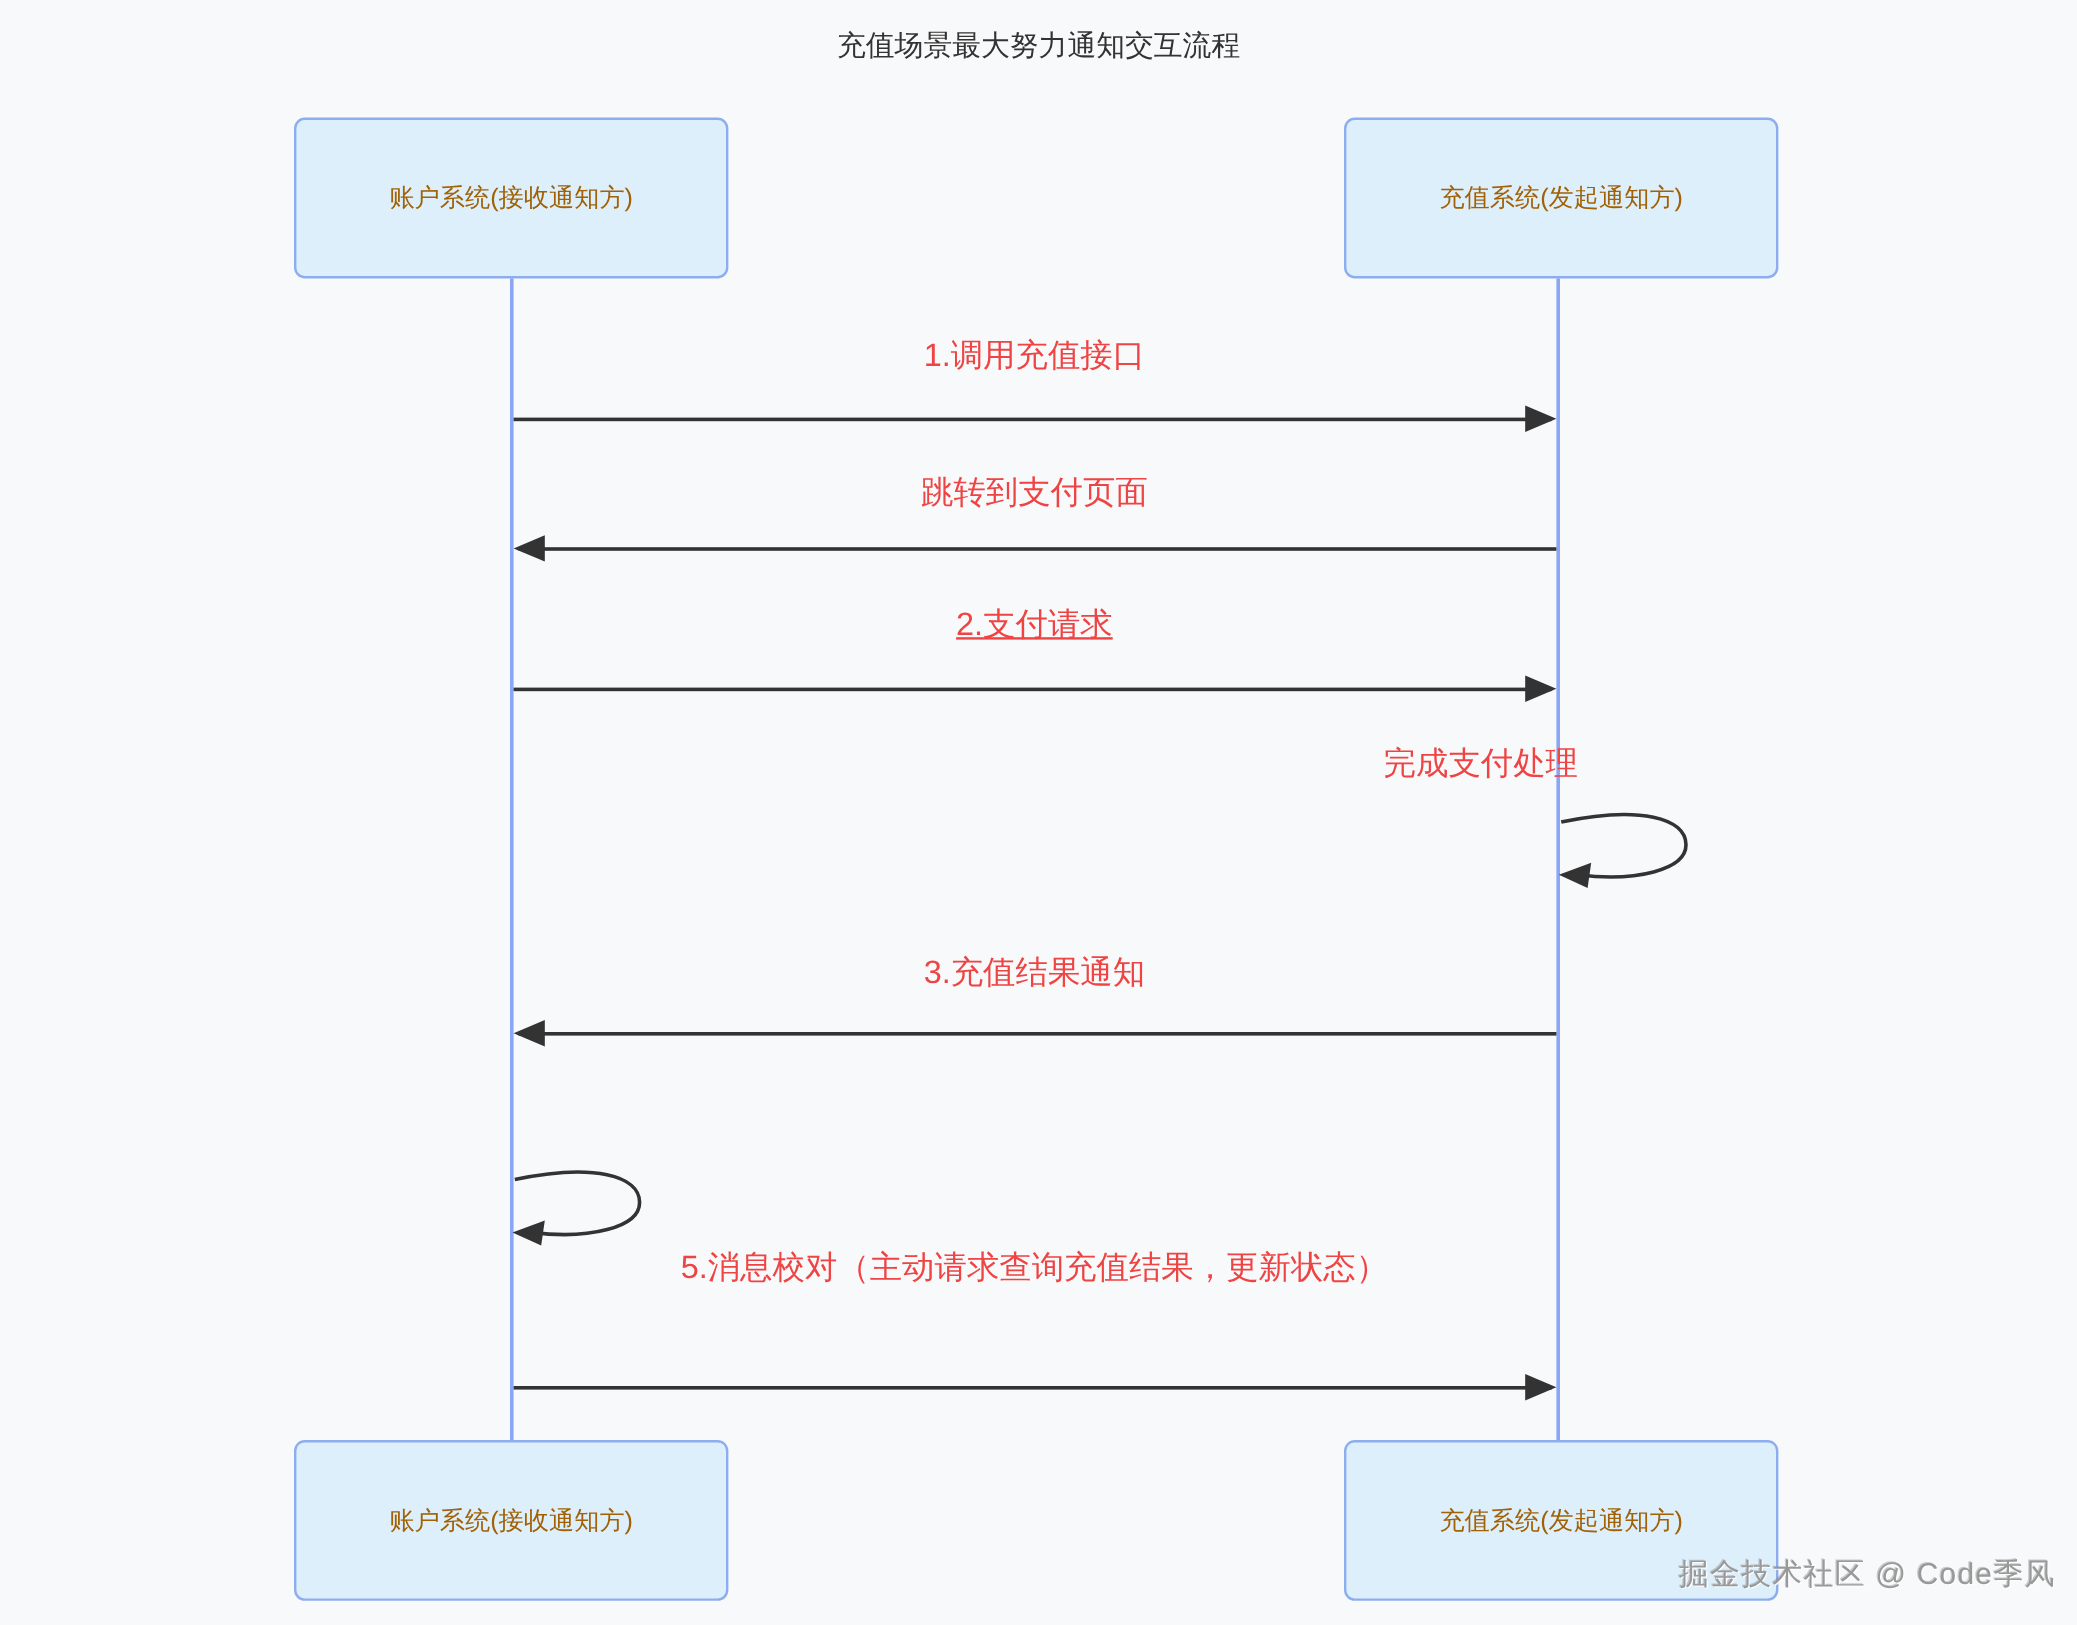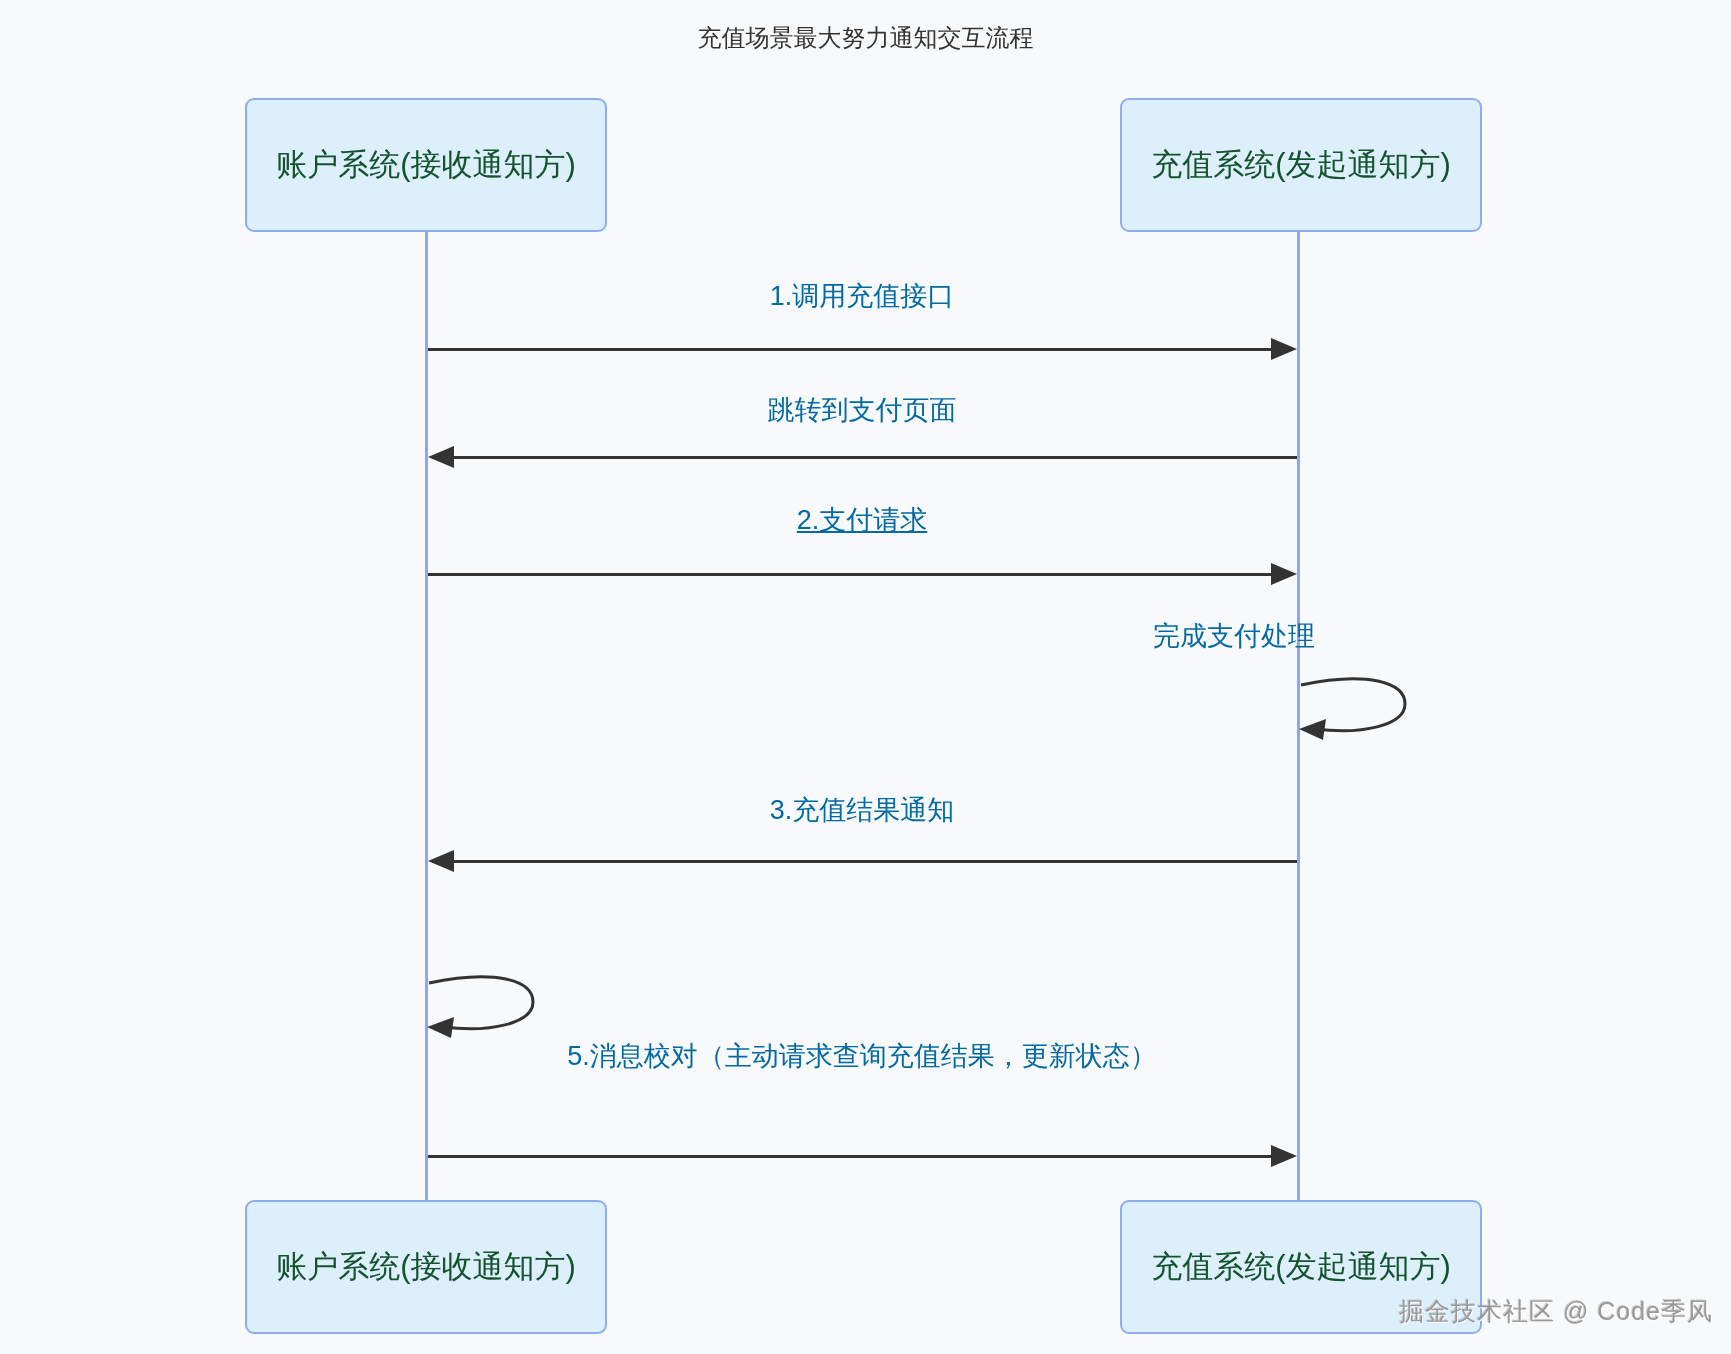--- a/index.html
+++ b/index.html
@@ -28,22 +28,22 @@
   .actor-box {
     position: absolute;
     width: 362px;
     height: 134px;
     background: #ddeffb;
     border: 2px solid #8caef0;
     border-radius: 9px;
     display: flex;
     align-items: center;
     justify-content: center;
-    font-size: 31px;
-    color: #14532d;
+    font-size: 21px;
+    color: #a16207;
     box-sizing: border-box;
     text-align: center;
   }
   .actor-top-left    { left: 245px;  top: 98px; }
   .actor-top-right   { left: 1120px; top: 98px; }
   .actor-bottom-left { left: 245px;  top: 1200px; }
   .actor-bottom-right{ left: 1120px; top: 1200px; }
   .lifeline {
     position: absolute;
     width: 3px;
@@ -51,21 +51,21 @@
     height: 968px;
     background: #8aa6f4;
   }
   .lifeline-left  { left: 425px; }
   .lifeline-right { left: 1297px; }
   .msg-label {
     position: absolute;
     transform: translateX(-50%);
     white-space: nowrap;
     font-size: 27px;
-    color: #0369a1;
+    color: #ef4444;
   }
   .arrow { position: absolute; height: 24px; }
   .arrow .shaft {
     position: absolute;
     top: 10px;
     left: 0;
     right: 4px;
     height: 3px;
     background: #333333;
   }

